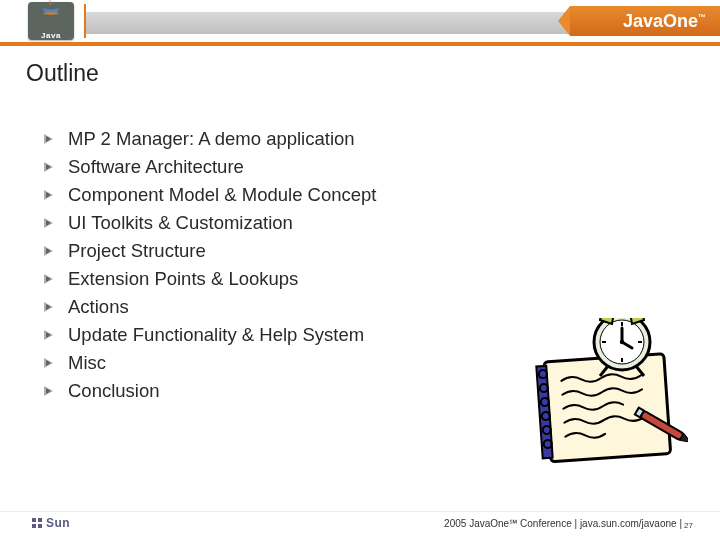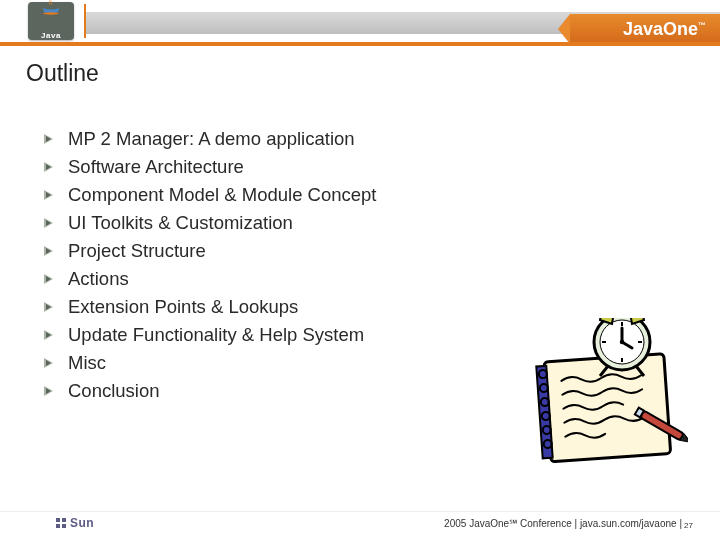--- a/index.html
+++ b/index.html
@@ -20,21 +20,21 @@
   }
 
   .header .divider {
     position: absolute; left: 84px; top: 4px; width: 2px; height: 34px; background: #e47a1e;
   }
   .header .gray-band {
     position: absolute; left: 86px; right: 0; top: 12px; height: 22px;
     background: linear-gradient(#d9d9d9, #bfbfbf);
   }
   .header .javaone-block {
-    position: absolute; right: 0; top: 14px; height: 30px; min-width: 150px;
+    position: absolute; right: 0; top: 6px; height: 30px; min-width: 150px;
     background: linear-gradient(#e88a2d, #d3691a);
     display: flex; align-items: center; justify-content: flex-end;
     padding: 0 14px 0 18px;
   }
   .header .javaone-block::before{
     content:""; position:absolute; left:-12px; top:0; width:0; height:0;
     border-top:15px solid transparent; border-bottom:15px solid transparent;
     border-right:12px solid #e88a2d;
   }
   .header .javaone-block .brand {
@@ -85,21 +85,21 @@
   .clip {
     position: absolute; right: 32px; bottom: 64px; width: 158px; height: 158px;
   }
 
   
   .footer {
     position: absolute; left: 0; right: 0; bottom: 0; height: 34px;
     display:flex; align-items:center;
   }
   .footer .sun {
-    position:absolute; left: 56px; bottom: 10px;
+    position:absolute; left: 32px; bottom: 10px;
     font-size: 12px; color:#5b5b85; font-weight:bold; letter-spacing:.5px;
   }
   .footer .sun-grid {
     display:inline-block; width:10px; height:10px; margin-right:4px; vertical-align:-1px;
     background:
       linear-gradient(#5b5b85,#5b5b85) 0 0/4px 4px no-repeat,
       linear-gradient(#5b5b85,#5b5b85) 6px 0/4px 4px no-repeat,
       linear-gradient(#5b5b85,#5b5b85) 0 6px/4px 4px no-repeat,
       linear-gradient(#5b5b85,#5b5b85) 6px 6px/4px 4px no-repeat;
   }
@@ -143,22 +143,22 @@
 <div class="orange-rule"></div>
 
 <h1 class="title">Outline</h1>
 
 <ul class="outline-list">
   <li>MP 2 Manager: A demo application</li>
   <li>Software Architecture</li>
   <li>Component Model &amp; Module Concept</li>
   <li>UI Toolkits &amp; Customization</li>
   <li>Project Structure</li>
+  <li>Extension Points &amp; Lookups</li>
   <li>Actions</li>
-  <li>Extension Points &amp; Lookups</li>
   <li>Update Functionality &amp; Help System</li>
   <li>Misc</li>
   <li>Conclusion</li>
 </ul>
 
 <div class="clip">
   <svg viewBox="0 0 158 158" width="158" height="158">
 
     <g transform="translate(14,44) rotate(-4)">
       <rect x="0" y="0" width="120" height="100" rx="4" fill="#fff7dc" stroke="#000" stroke-width="3"></rect>

